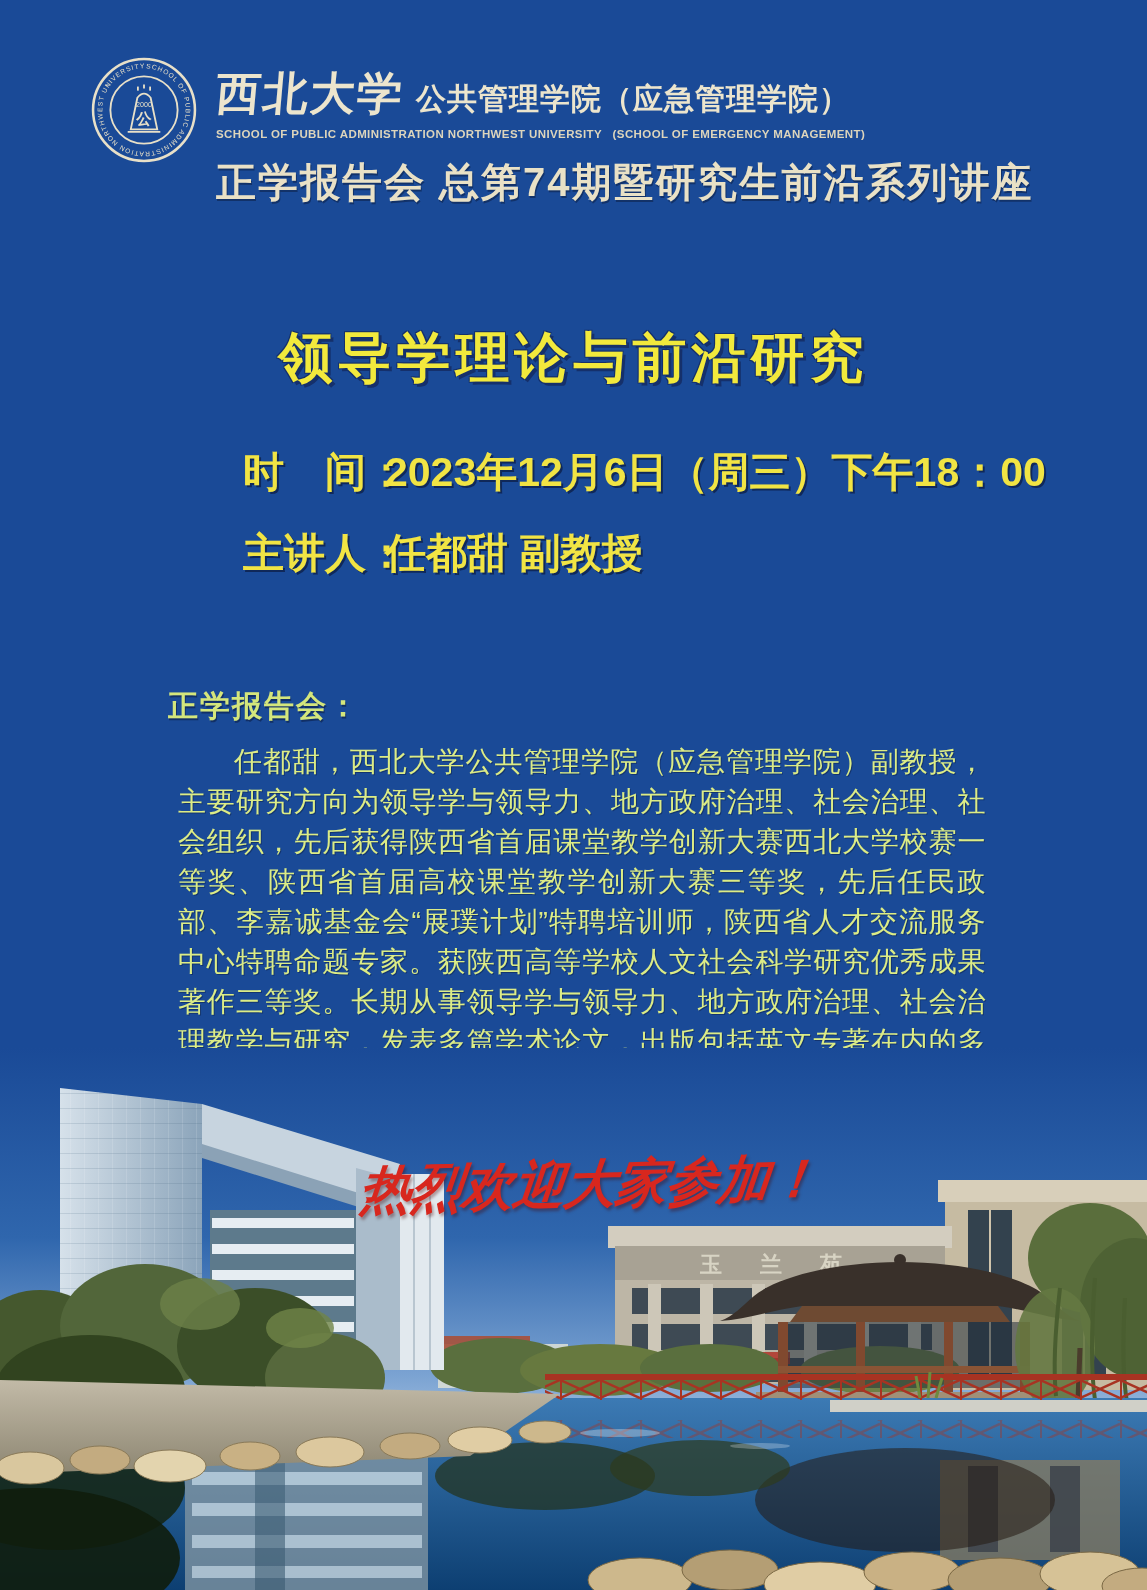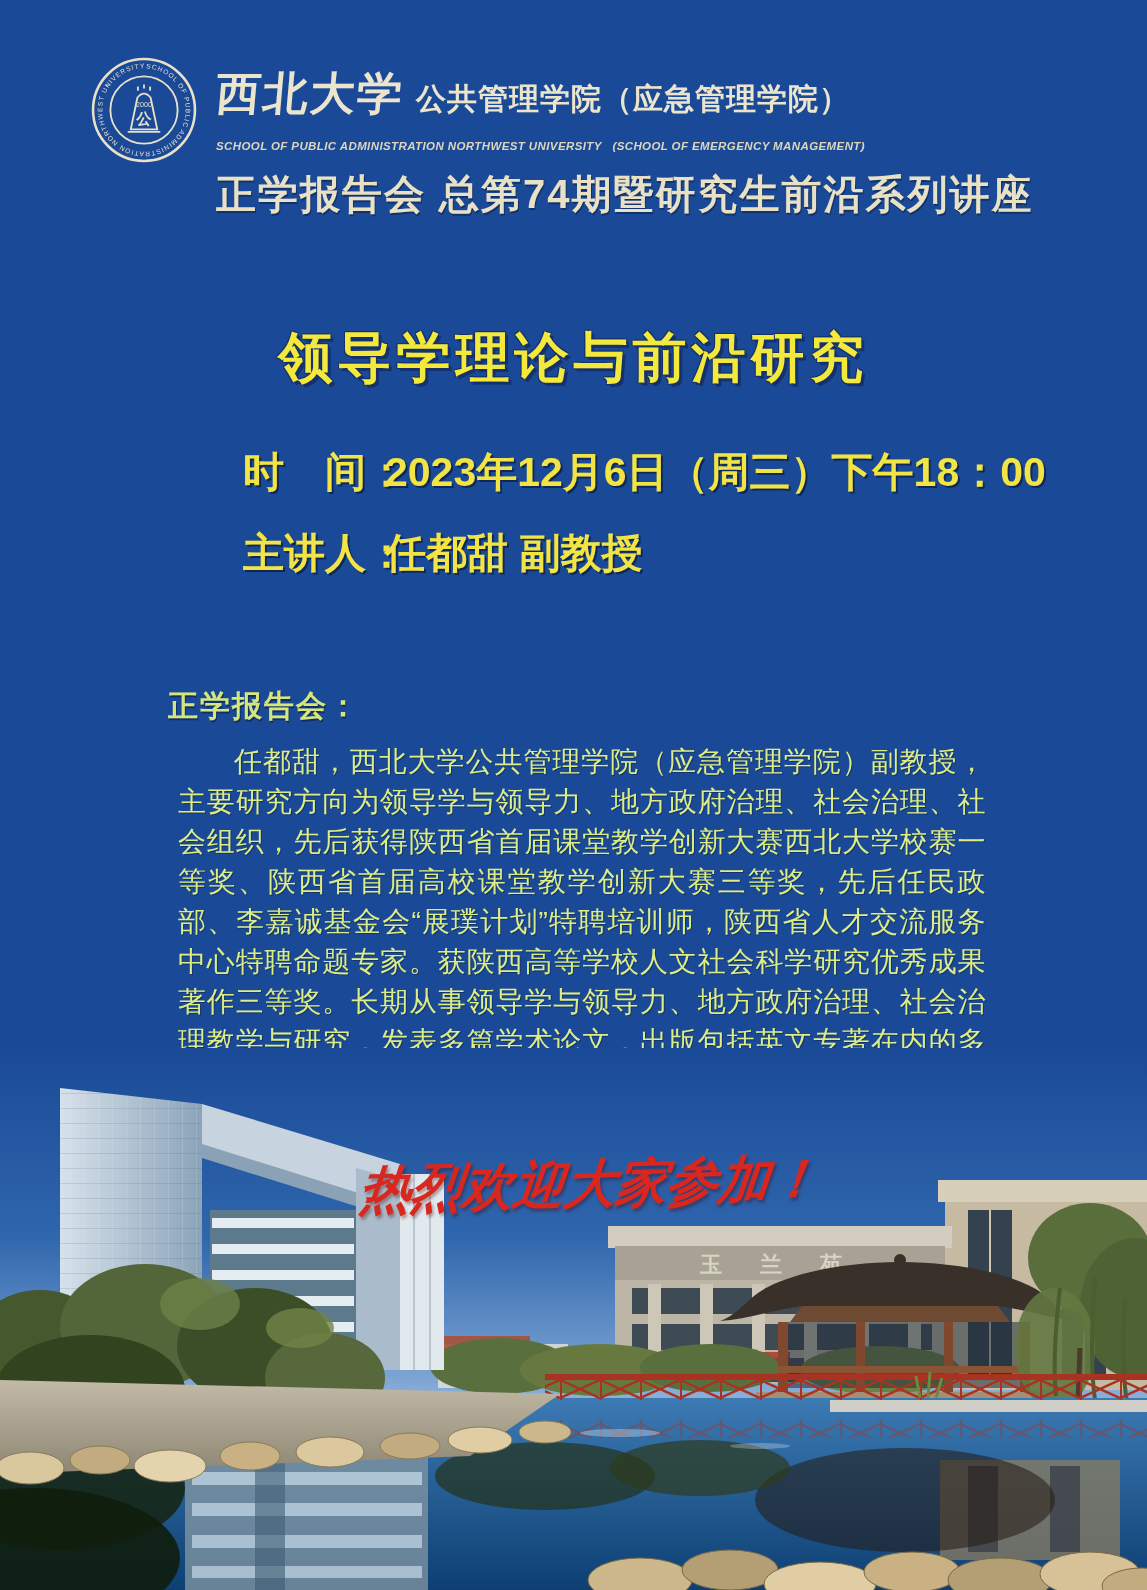--- a/index.html
+++ b/index.html
@@ -6,21 +6,21 @@
   body{width:1147px;height:1590px;font-family:"Liberation Sans",sans-serif;}
   .poster{position:relative;width:1147px;height:1590px;background:#1a4a97;overflow:hidden;}
 
   
   .hdr{position:absolute;left:90px;top:56px;display:flex;gap:18px;color:#ece5cd;}
   .logo{width:108px;height:108px;flex:none;}
   .hdr-text{padding-top:8px;}
   .hdr-line1{display:flex;align-items:baseline;gap:12px;white-space:nowrap;}
   .uni{font-size:45px;font-weight:bold;transform:skewX(-5deg);letter-spacing:2px;}
   .school{font-size:30px;font-weight:bold;letter-spacing:1px;}
-  .hdr-en{margin-top:16px;font-size:11.5px;font-weight:bold;color:#ddd5bc;letter-spacing:.4px;white-space:pre;font-style:italic;}
+  .hdr-en{margin-top:4px;font-size:11.5px;font-weight:bold;color:#ddd5bc;letter-spacing:.4px;white-space:pre;}
   .hdr-series{margin-top:15px;font-size:40px;font-weight:bold;color:#e9e1c6;letter-spacing:2px;white-space:nowrap;text-shadow:1px 2px 0 rgba(10,25,60,.5);}
 
   
   .title{position:absolute;left:0;right:0;top:322px;margin:0;text-align:center;
     font-size:54px;font-weight:bold;color:#f2e93c;letter-spacing:5px;
     text-shadow:3px 3px 0 #15306b,-1px -1px 0 #15306b,1px -1px 0 #15306b,-1px 1px 0 #15306b;}
 
   
   .info{position:absolute;left:243px;top:445px;}
   .row{display:flex;margin-bottom:26px;font-size:41px;font-weight:bold;color:#f1e444;

